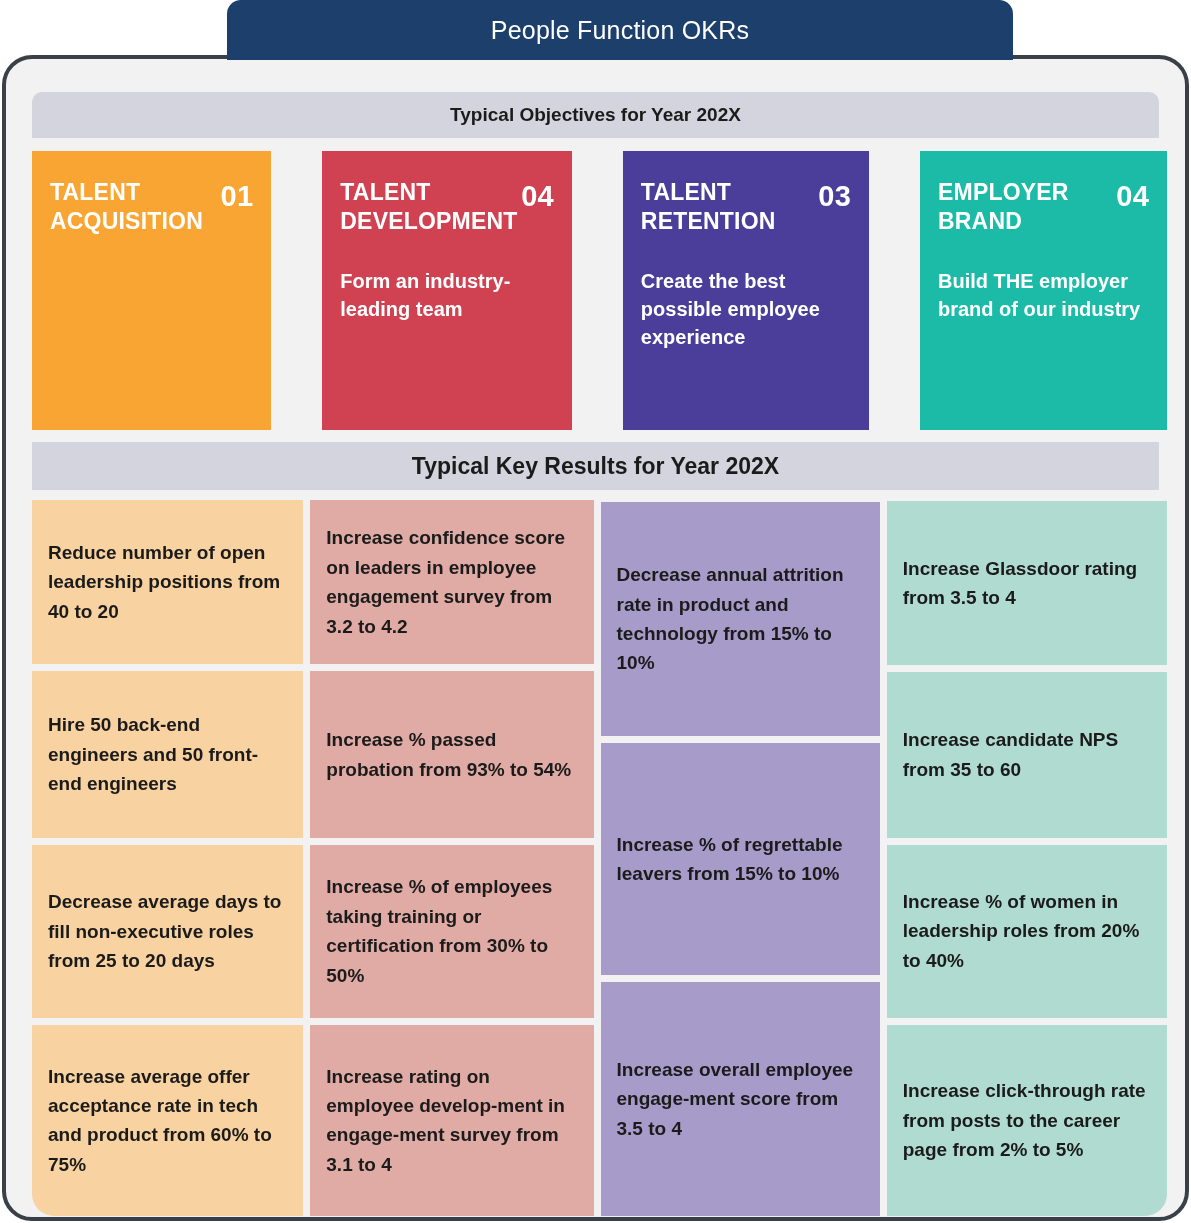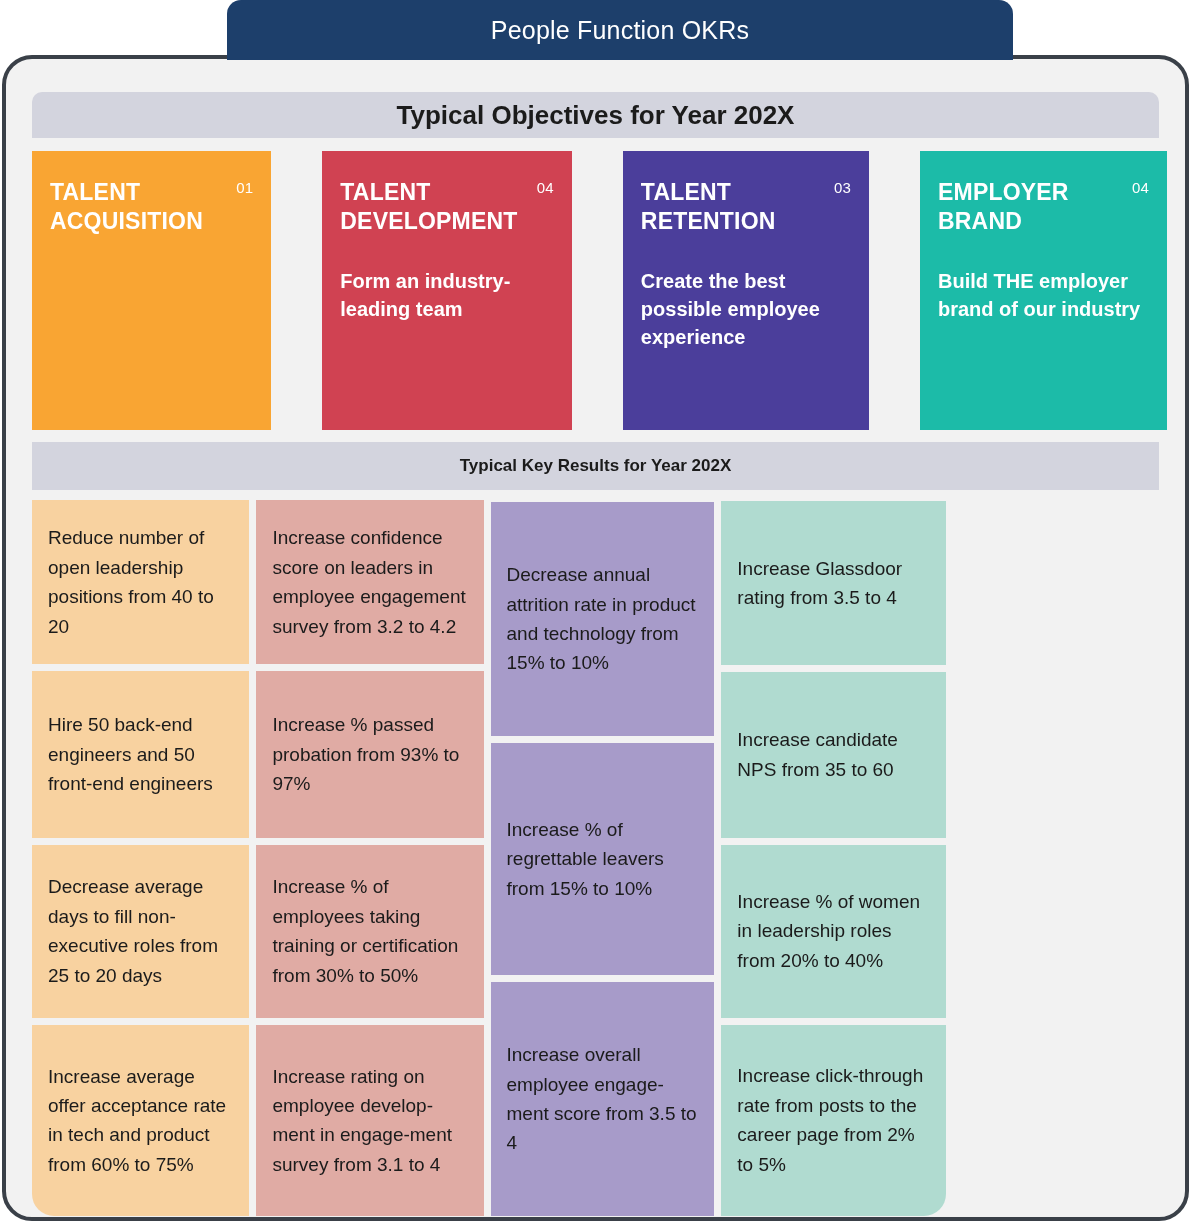--- a/index.html
+++ b/index.html
@@ -55,31 +55,31 @@
     left: 26px;
     width: 1127px;
     height: 46px;
     background: #d3d4de;
     border-radius: 10px 10px 0 0;
     display: flex;
     align-items: center;
     justify-content: center;
   }
   .section-bar .bar-text {
-    font-size: 26px;
+    font-size: 19px;
     font-weight: bold;
     color: #1b1b1b;
   }
   #objectives-bar { top: 33px; }
   #keyresults-bar {
     top: 383px;
     height: 48px;
     border-radius: 0;
   }
-  #keyresults-bar .bar-text { font-size: 17px; }
+  #keyresults-bar .bar-text { font-size: 23px; }
 
   
   #objective-row {
     position: absolute;
     left: 26px;
     top: 92px;
     width: 1135px;
     height: 283px;
     display: flex;
     gap: 44px;
@@ -100,36 +100,37 @@
   .oc-head {
     display: flex;
     justify-content: space-between;
     align-items: flex-start;
     font-size: 23px;
     font-weight: bold;
     line-height: 1.28;
     letter-spacing: 0.2px;
   }
   .oc-name { max-width: 190px; }
-  .oc-num { font-size: 15px; font-weight: normal; }
+  .oc-num { font-size: 29px; font-weight: bold; }
   .oc-desc {
     margin-top: 30px;
     font-size: 20px;
     font-weight: bold;
     line-height: 1.4;
   }
 
   
   #kr-grid {
     position: absolute;
     left: 26px;
     top: 441px;
-    width: 914px;
+    width: 1135px;
     height: 716px;
     display: flex;
+    font-weight: bold;
   }
   .kr-col {
     margin-right: 7px;
     display: flex;
     flex-direction: column;
   }
   .kr-col:last-child { margin-right: 0; }
   .krc-0 { width: 273px; }
   .krc-1 { width: 285px; }
   .krc-2 { width: 281px; padding-top: 2px; }
@@ -227,21 +228,21 @@
 
     <div class="kr-col krc-0">
       <div class="kr-cell">Reduce number of open leadership positions from 40 to 20</div>
       <div class="kr-cell">Hire 50 back-end engineers and 50 front-end engineers</div>
       <div class="kr-cell">Decrease average days to fill non-executive roles from 25 to 20 days</div>
       <div class="kr-cell">Increase average offer acceptance rate in tech and product from 60% to 75%</div>
     </div>
 
     <div class="kr-col krc-1">
       <div class="kr-cell">Increase confidence score on leaders in employee engagement survey from 3.2 to 4.2</div>
-      <div class="kr-cell">Increase % passed probation from 93% to 97%</div>
+      <div class="kr-cell">Increase % passed probation from 93% to 54%</div>
       <div class="kr-cell">Increase % of employees taking training or certification from 30% to 50%</div>
       <div class="kr-cell">Increase rating on employee develop-ment in engage-ment survey from 3.1 to 4</div>
     </div>
 
     <div class="kr-col krc-2">
       <div class="kr-cell">Decrease annual attrition rate in product and technology from 15% to 10%</div>
       <div class="kr-cell">Increase % of regrettable leavers from 15% to 10%</div>
       <div class="kr-cell">Increase overall employee engage-ment score from 3.5 to 4</div>
     </div>
 

